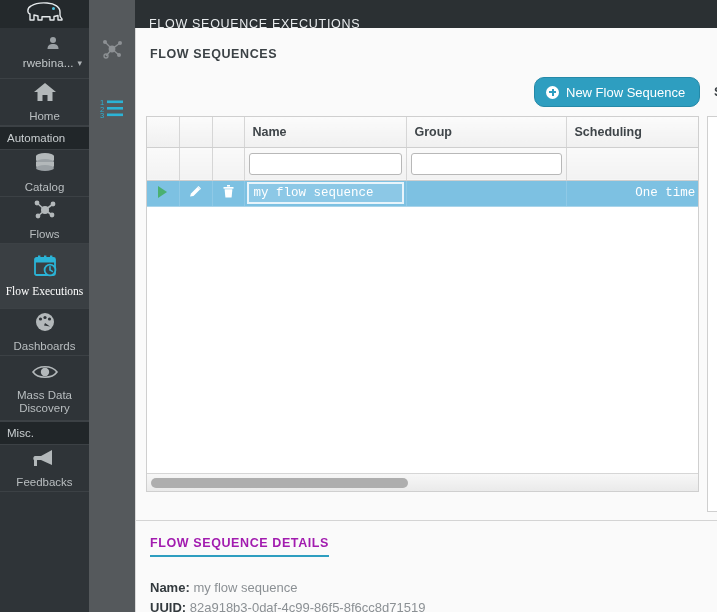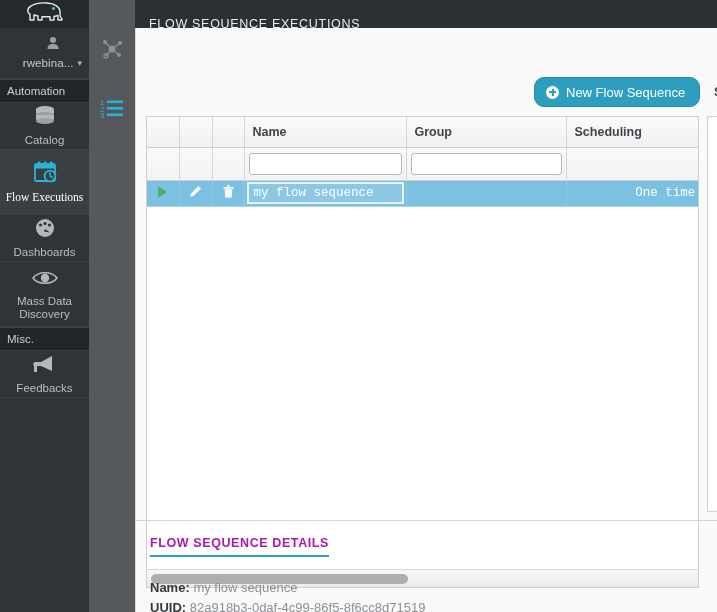--- a/index.html
+++ b/index.html
@@ -132,21 +132,21 @@
 
   .side-panel-title {
     position: absolute; left: 578px; top: 57px;
     font-size: 12.5px; color: #3c4246; letter-spacing: .6px; font-weight: bold;
     white-space: nowrap;
   }
 
   
   .grid-wrap {
     position: absolute; left: 10px; top: 88px;
-    width: 553px; height: 472px;
+    width: 553px; height: 376px;
     border: 1px solid #cfcfcf;
     background: #fff;
     display: flex; flex-direction: column;
     overflow: hidden;
   }
   .grid-scroll { flex: 1 1 auto; overflow: hidden; position: relative; }
   table.grid { border-collapse: collapse; table-layout: fixed; width: 700px; }
   table.grid col.c-play { width: 32px; }
   table.grid col.c-edit { width: 33px; }
   table.grid col.c-del  { width: 32px; }
@@ -280,36 +280,62 @@
           <circle cx="7" cy="4" r="3" fill="#9aa0a4"></circle>
           <path d="M1.5 13 C1.5 9 4 8 7 8 C10 8 12.5 9 12.5 13 Z" fill="#9aa0a4"></path>
         </svg>
       </span>
       <span class="user-name">
         <span>rwebina...</span>
         <span class="chev">▾</span>
       </span>
     </div>
 
+    <div class="nav-item">
+      <span class="ico">
+        <svg width="24" height="22" viewBox="0 0 24 22">
+          <path d="M12 2 L23 11 L19.5 11 L19.5 20 L14.5 20 L14.5 14 L9.5 14 L9.5 20 L4.5 20 L4.5 11 L1 11 Z" fill="#b3b8ba"></path>
+        </svg>
+      </span>
+      <span class="lbl">Home</span>
+    </div>
 
     <div class="section-hd">Automation</div>
 
     <div class="nav-item">
       <span class="ico">
         <svg width="26" height="22" viewBox="0 0 26 22">
           <ellipse cx="13" cy="4" rx="9" ry="3" fill="#b3b8ba"></ellipse>
           <path d="M4 4 L4 8 A9 3 0 0 0 22 8 L22 4" fill="#b3b8ba"></path>
           <ellipse cx="13" cy="10" rx="9" ry="3" fill="#9aa0a4"></ellipse>
           <path d="M4 10 L4 14 A9 3 0 0 0 22 14 L22 10" fill="#b3b8ba"></path>
           <ellipse cx="13" cy="16" rx="9" ry="3" fill="#9aa0a4"></ellipse>
         </svg>
       </span>
       <span class="lbl">Catalog</span>
     </div>
 
+    <div class="nav-item">
+      <span class="ico">
+        <svg width="26" height="22" viewBox="0 0 26 22">
+          <g stroke="#b3b8ba" stroke-width="1.6">
+            <line x1="13" y1="11" x2="5" y2="4"></line>
+              <line x1="13" y1="11" x2="21" y2="5"></line>
+            <line x1="13" y1="11" x2="6" y2="17"></line>
+              <line x1="13" y1="11" x2="20" y2="16"></line>
+          </g>
+          <circle cx="13" cy="11" r="4" fill="#b3b8ba"></circle>
+          <circle cx="5" cy="4" r="2.4" fill="#b3b8ba"></circle>
+            <circle cx="21" cy="5" r="2.4" fill="#b3b8ba"></circle>
+          <circle cx="6" cy="17" r="2.4" fill="#b3b8ba"></circle>
+            <circle cx="20" cy="16" r="2.4" fill="#b3b8ba"></circle>
+        </svg>
+      </span>
+      <span class="lbl">Flows</span>
+    </div>
 
     <div class="nav-item tall active">
       <span class="ico">
         <svg width="28" height="24" viewBox="0 0 28 24">
           <rect x="4" y="4" width="20" height="17" rx="1.5" fill="none" stroke="#2bb3d6" stroke-width="1.8"></rect>
           <rect x="4" y="4" width="20" height="4.5" fill="#2bb3d6"></rect>
           <rect x="7" y="1.5" width="2.4" height="4" fill="#2bb3d6"></rect>
           <rect x="13" y="1.5" width="2.4" height="4" fill="#2bb3d6"></rect>
           <rect x="19" y="1.5" width="2.4" height="4" fill="#2bb3d6"></rect>
           <circle cx="19" cy="16" r="5.4" fill="#3a3f43" stroke="#2bb3d6" stroke-width="1.8"></circle>
@@ -390,20 +416,23 @@
   </div>
 
   <div class="main">
 
     <div class="topbar">
       <span class="title">FLOW SEQUENCE EXECUTIONS</span>
     </div>
 
     <div class="content">
 
+      <div class="panel-head">
+        <span class="panel-title">FLOW SEQUENCES</span>
+      </div>
 
       <div class="btn-new">
         <span class="plus-ico"></span>
         <span>New Flow Sequence</span>
       </div>
 
       <div class="side-panel-title">S</div>
 
       <div class="right-edge-panel"></div>
 

